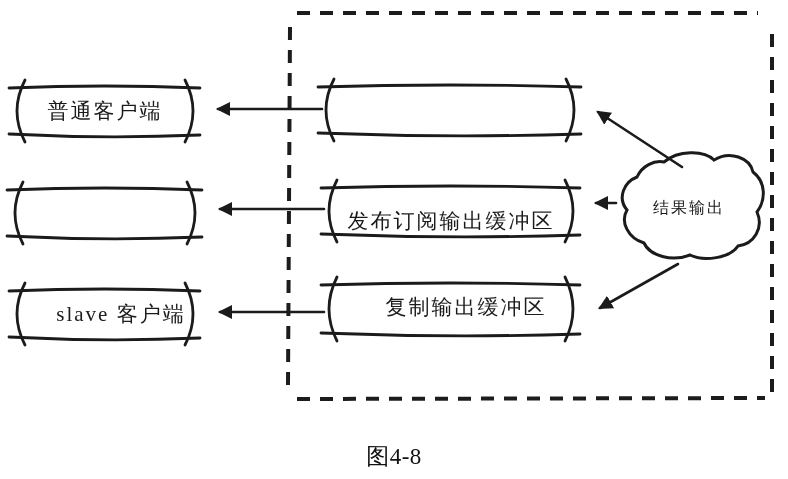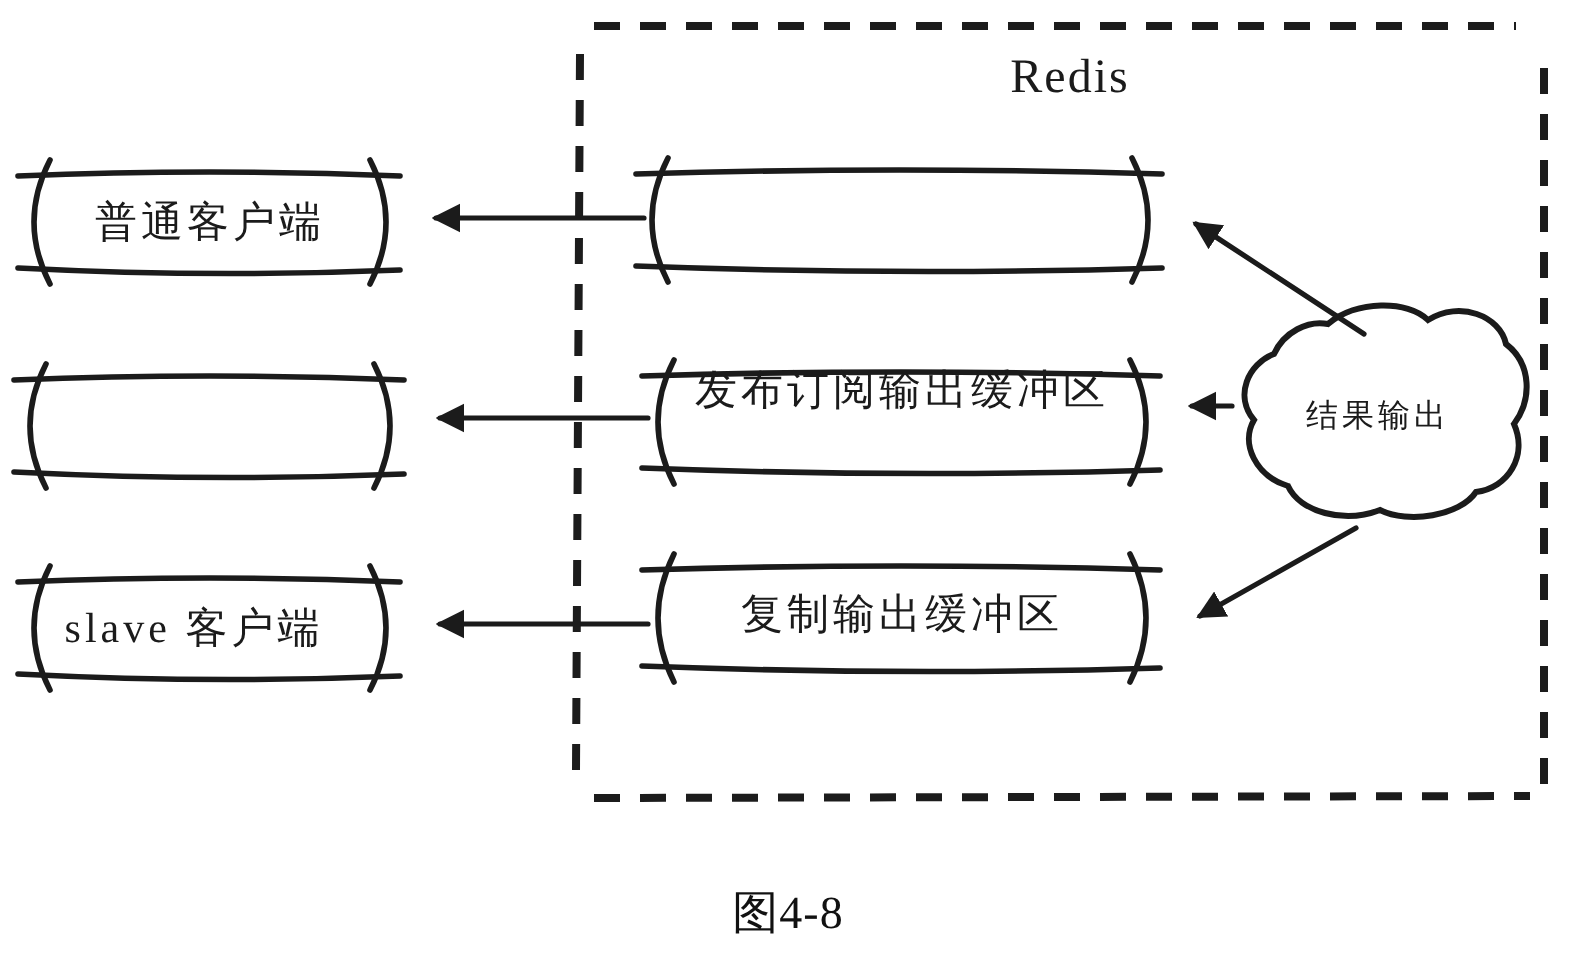--- a/index.html
+++ b/index.html
@@ -39,24 +39,24 @@
     height: 30px;
     font-size: 24px;
     letter-spacing: 1px;
   }
   .box-label {
     font-size: 21px;
     letter-spacing: 2px;
   }
   .client-1 { left: 16px;  top: 86px;  width: 178px; height: 50px; border-radius: 22px; }
   .client-2 { left: 14px;  top: 188px; width: 182px; height: 50px; letter-spacing: 1px; }
-  .client-3 { left: 8px;  top: 289px; width: 178px; height: 50px; }
+  .client-3 { left: 32px;  top: 289px; width: 178px; height: 50px; }
   .buffer-1 { left: 325px; top: 85px;  width: 250px; height: 50px; }
-  .buffer-2 { left: 328px; top: 170px; width: 246px; height: 50px; }
-  .buffer-3 { left: 328px; top: 283px; width: 246px; height: 48px; }
+  .buffer-2 { left: 328px; top: 196px; width: 246px; height: 50px; }
+  .buffer-3 { left: 328px; top: 283px; width: 246px; height: 48px; padding-left: 15px; }
   .cloud-label {
     left: 628px;
     top: 186px;
     width: 122px;
     height: 44px;
     font-size: 16px;
     letter-spacing: 2px;
   }
   .caption {
     position: absolute;
@@ -147,21 +147,20 @@
     <g stroke="#1b1b1b" stroke-width="2.6" fill="none" stroke-linecap="round">
       <line x1="322" y1="109" x2="218" y2="109" marker-end="url(#ah)"></line>
       <line x1="324" y1="209" x2="220" y2="209" marker-end="url(#ah)"></line>
       <line x1="324" y1="312" x2="220" y2="312" marker-end="url(#ah)"></line>
       <line x1="682" y1="167" x2="598" y2="112" marker-end="url(#ah)"></line>
       <line x1="616" y1="203" x2="596" y2="203" marker-end="url(#ah)"></line>
       <line x1="678" y1="264" x2="600" y2="308" marker-end="url(#ah)"></line>
     </g>
   </svg>
 
-  <div class="label server-title">Redis</div>
 
   <div class="label box-label client-1">普通客户端</div>
   <div class="label box-label client-3">slave 客户端</div>
 
   <div class="label box-label buffer-2">发布订阅输出缓冲区</div>
   <div class="label box-label buffer-3">复制输出缓冲区</div>
 
   <div class="label cloud-label">结果输出</div>
 
   <div class="caption">

